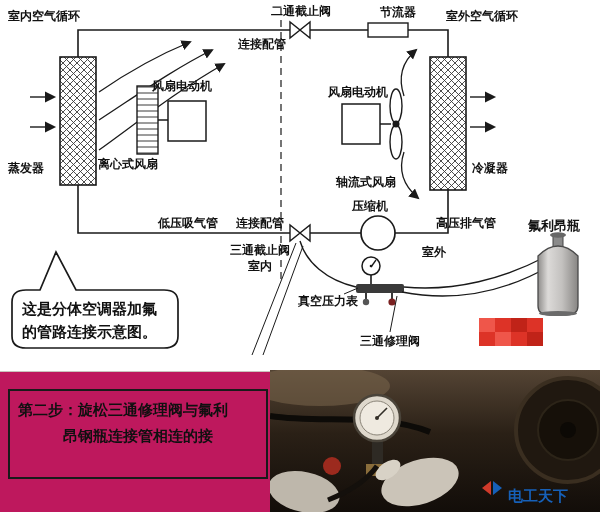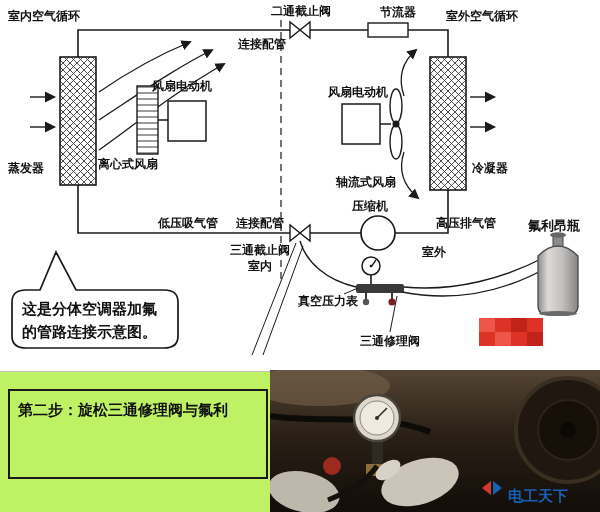--- a/index.html
+++ b/index.html
@@ -1,20 +1,20 @@
 <!DOCTYPE html>
 <html><head>
 <meta charset="utf-8">
 <style>
   *{margin:0;padding:0;box-sizing:border-box}
   body{background:#fff;font-family:"Liberation Sans","DejaVu Sans",sans-serif}
   .page{position:relative;width:600px;height:512px;background:#fff;overflow:hidden}
   .diagram{position:absolute;left:0;top:0;width:600px;height:371px}
   .divider{position:absolute;left:0;top:371px;width:600px;height:1px;background:#c9c4bc}
-  .bottom{position:absolute;left:0;top:372px;width:600px;height:140px;background:#bef264}
+  .bottom{position:absolute;left:0;top:372px;width:600px;height:140px;background:#be185d}
   .photo{position:absolute;right:0;top:-2px;width:330px;height:142px}
   .step-box{position:absolute;left:8px;top:17px;width:260px;height:90px;border:2px solid #1a1a1a;
             padding:6px 8px;font-size:15px;font-weight:700;color:#101010;line-height:1.7}
   .step-line{text-align:center;white-space:nowrap}
   .step-line.first{text-align:left}
   svg text{font-family:"Liberation Sans","DejaVu Sans",sans-serif;font-size:12px;font-weight:700;fill:#111}
   svg text.lbl-lg{font-size:13px}
   svg text.bubble-text{font-size:15px;font-weight:700}
   svg text.brand-text{font-size:15px;font-weight:700;fill:#1660b8}
 </style>
@@ -173,20 +173,21 @@
     <text x="298" y="305">真空压力表</text>
     <text x="360" y="345">三通修理阀</text>
   </svg>
 
   <div class="divider"></div>
 
   <div class="bottom">
 
     <div class="step-box">
       <div class="step-line first">第二步：旋松三通修理阀与氟利</div>
+      <div class="step-line">昂钢瓶连接管相连的接</div>
     </div>
 
     <svg class="photo" viewBox="0 0 330 142">
       <defs>
         <linearGradient id="pbg" x1="0" y1="0" x2="0" y2="1">
           <stop offset="0" stop-color="#544434"></stop>
           <stop offset="0.45" stop-color="#2a2016"></stop>
           <stop offset="1" stop-color="#120d09"></stop>
         </linearGradient>
       </defs>

